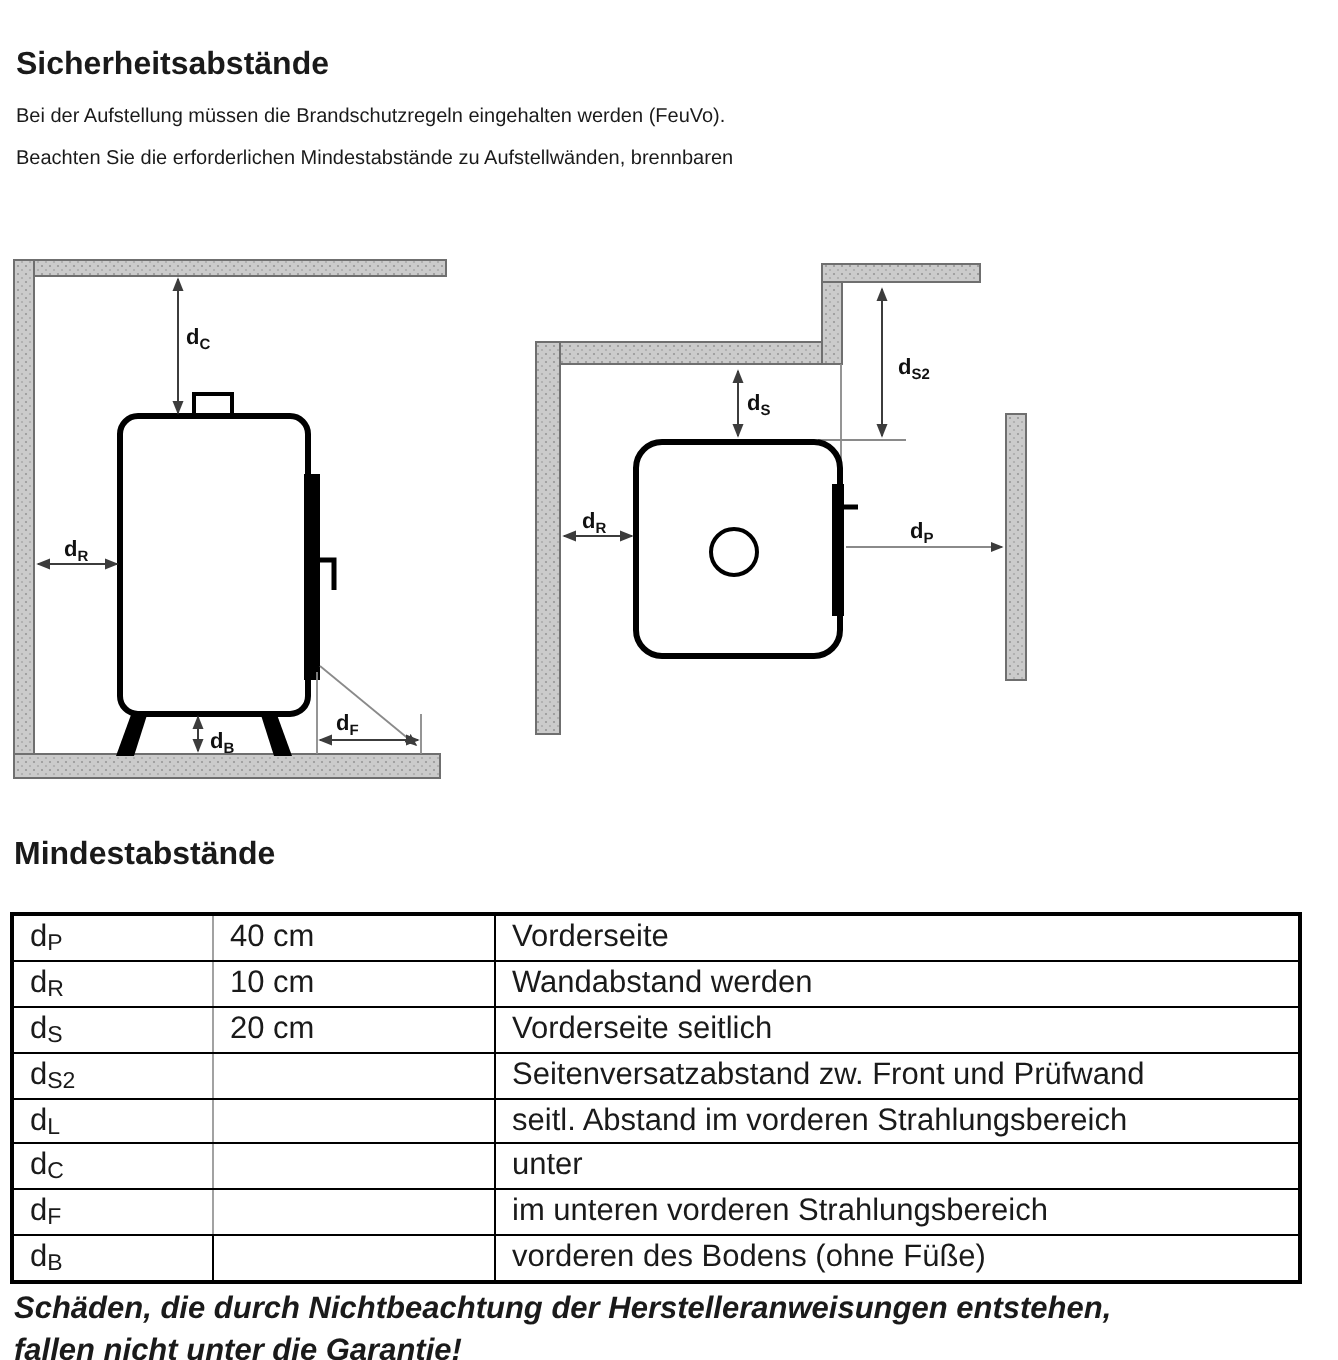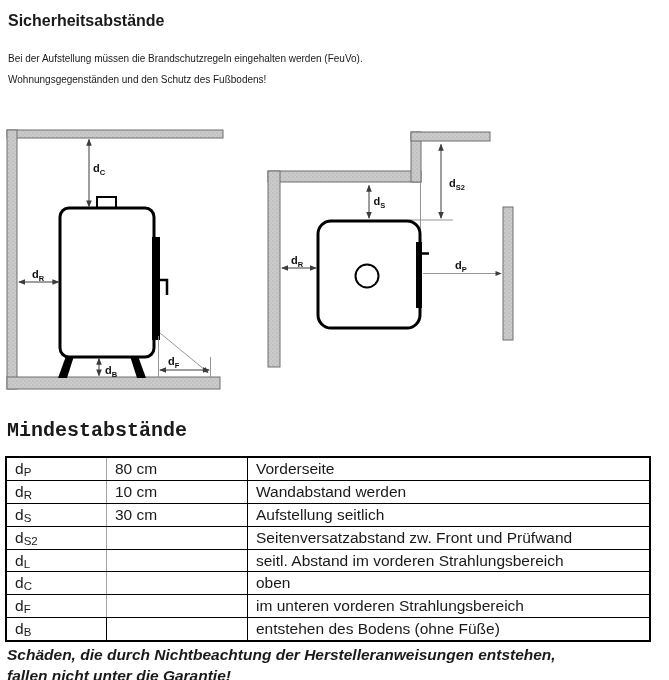--- a/index.html
+++ b/index.html
@@ -1,24 +1,24 @@
 <!DOCTYPE html>
 <html><head>
 <meta charset="utf-8">
 <style>
   html,body{margin:0;padding:0;}
   body{
     width:669px;height:680px;position:relative;background:#ffffff;
     font-family:"Liberation Sans",sans-serif;color:#1a1a1a;overflow:hidden;
   }
   .abs{position:absolute;}
-  .doc-title{left:8px;top:12px;font-size:16px;font-weight:bold;white-space:nowrap;}
+  .doc-title{left:8px;top:24px;font-size:16px;font-weight:bold;white-space:nowrap;}
   .intro{left:8px;top:48px;font-size:10px;line-height:21.4px;}
   .intro div{white-space:nowrap;}
-  .section-heading{left:7px;top:419px;font-size:20px;font-weight:bold;white-space:nowrap;font-family:Liberation Mono, monospace;}
+  .section-heading{left:7px;top:419px;font-size:16px;font-weight:bold;white-space:nowrap;}
   .warning{left:7px;top:644px;font-size:15.5px;font-weight:bold;line-height:21.4px;}
   .warning div{white-space:nowrap;font-style:italic;}
   svg.diagram{left:0;top:128px;}
 
   table.min-dist{
     left:5px;top:456px;width:646px;position:absolute;
     border-collapse:collapse;table-layout:fixed;
     font-size:15.5px;color:#1a1a1a;
     border:2px solid #000;
   }
@@ -36,21 +36,21 @@
   text.dim-label{font-family:"Liberation Sans",sans-serif;font-size:11px;font-weight:bold;fill:#111;}
   tspan.dim-sub{font-size:7.5px;}
 </style>
 </head>
 <body>
 
 <div class="abs doc-title">Sicherheitsabstände</div>
 
 <div class="abs intro">
   <div>Bei der Aufstellung müssen die Brandschutzregeln eingehalten werden (FeuVo).</div>
-  <div>Wohnungsgegenständen und den Schutz des Fußbodens!</div>
+  <div>Beachten Sie die erforderlichen Mindestabstände zu Aufstellwänden, brennbaren</div>
 </div>
 
 <svg class="abs diagram" width="669" height="262" viewBox="0 0 669 262" xmlns="http://www.w3.org/2000/svg">
   <defs>
     <pattern id="stip" width="4" height="4" patternUnits="userSpaceOnUse">
       <rect width="4" height="4" fill="#cbcbcb"></rect>
       <circle cx="1" cy="1" r="0.55" fill="#979797"></circle>
       <circle cx="3" cy="3" r="0.55" fill="#ababab"></circle>
     </pattern>
     <marker id="ah" viewBox="0 0 8 8" refX="7" refY="4" markerWidth="7" markerHeight="7" orient="auto-start-reverse">
@@ -114,57 +114,57 @@
     <text class="dim-label" x="455" y="141"><tspan>d</tspan><tspan class="dim-sub" dy="2.5">P</tspan></text>
   </g>
 </svg>
 
 <div class="abs section-heading">Mindestabstände</div>
 
 <table class="min-dist">
   <tbody>
     <tr>
       <td class="col-sym"><span>d</span><span class="subsym">P</span></td>
-      <td class="col-val">80 cm</td>
+      <td class="col-val">40 cm</td>
       <td class="col-desc">Vorderseite</td>
     </tr>
     <tr>
       <td class="col-sym"><span>d</span><span class="subsym">R</span></td>
       <td class="col-val">10 cm</td>
       <td class="col-desc">Wandabstand werden</td>
     </tr>
     <tr>
       <td class="col-sym"><span>d</span><span class="subsym">S</span></td>
-      <td class="col-val">30 cm</td>
-      <td class="col-desc">Aufstellung seitlich</td>
+      <td class="col-val">20 cm</td>
+      <td class="col-desc">Vorderseite seitlich</td>
     </tr>
     <tr>
       <td class="col-sym"><span>d</span><span class="subsym">S2</span></td>
       <td class="col-val"></td>
       <td class="col-desc">Seitenversatzabstand zw. Front und Prüfwand</td>
     </tr>
     <tr>
       <td class="col-sym"><span>d</span><span class="subsym">L</span></td>
       <td class="col-val"></td>
       <td class="col-desc">seitl. Abstand im vorderen Strahlungsbereich</td>
     </tr>
     <tr>
       <td class="col-sym"><span>d</span><span class="subsym">C</span></td>
       <td class="col-val"></td>
-      <td class="col-desc">oben</td>
+      <td class="col-desc">unter</td>
     </tr>
     <tr>
       <td class="col-sym"><span>d</span><span class="subsym">F</span></td>
       <td class="col-val"></td>
       <td class="col-desc">im unteren vorderen Strahlungsbereich</td>
     </tr>
     <tr class="last-row">
       <td class="col-sym"><span>d</span><span class="subsym">B</span></td>
       <td class="col-val"></td>
-      <td class="col-desc">entstehen des Bodens (ohne Füße)</td>
+      <td class="col-desc">vorderen des Bodens (ohne Füße)</td>
     </tr>
   </tbody>
 </table>
 
 <div class="abs warning">
   <div>Schäden, die durch Nichtbeachtung der Herstelleranweisungen entstehen,</div>
   <div>fallen nicht unter die Garantie!</div>
 </div>
 
 </body></html>

